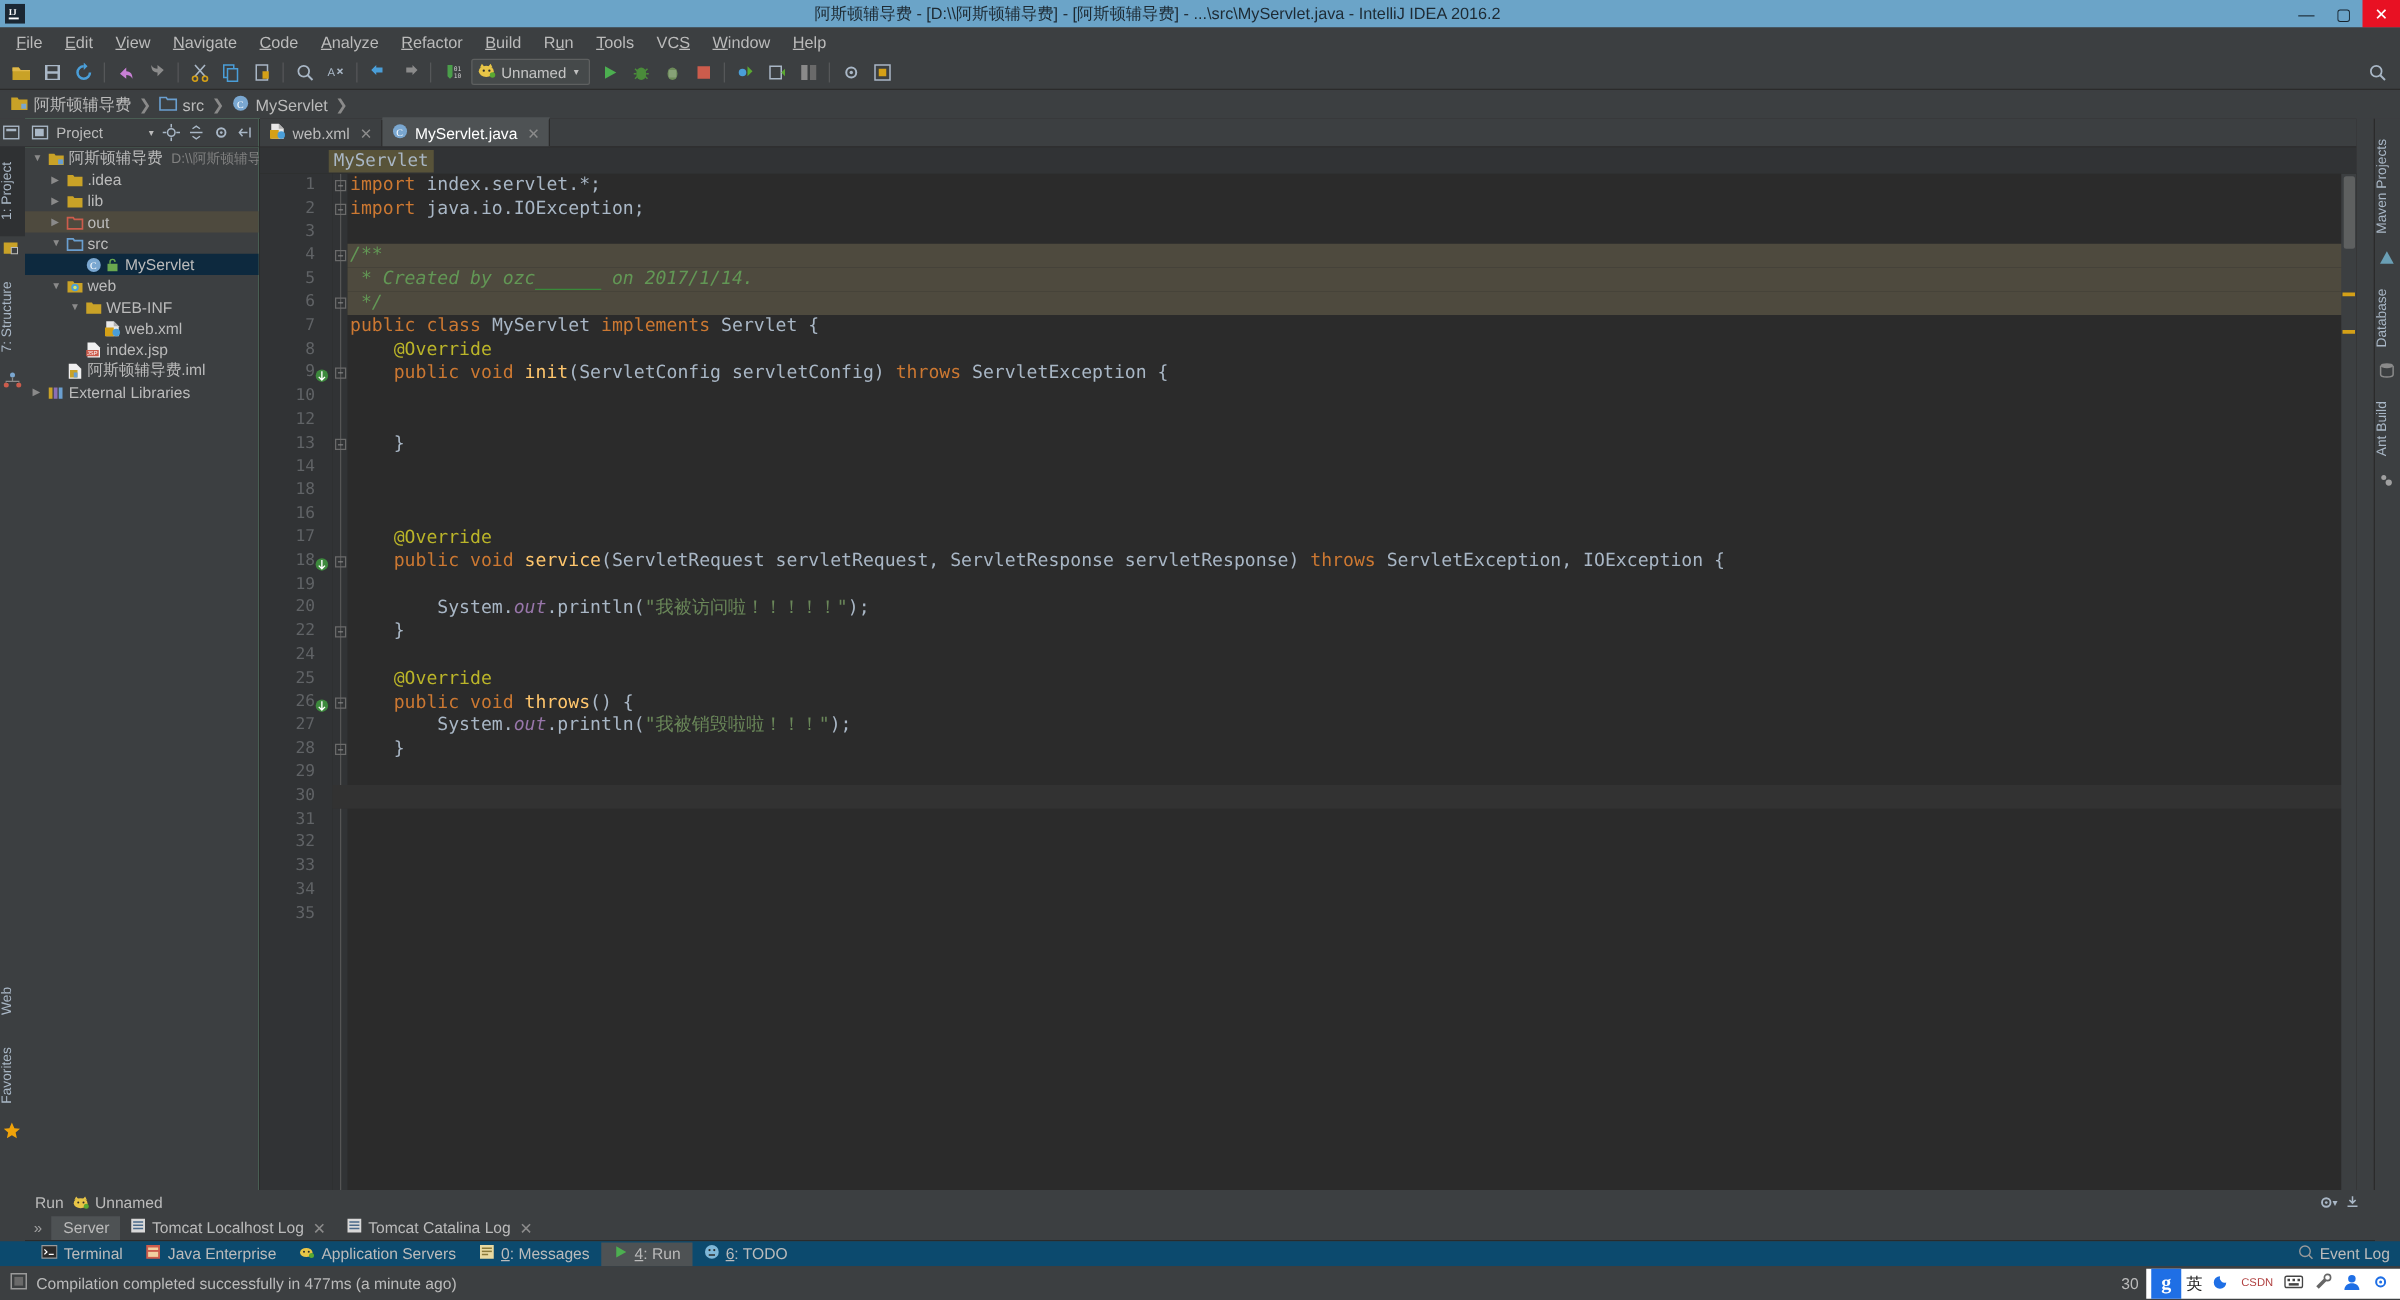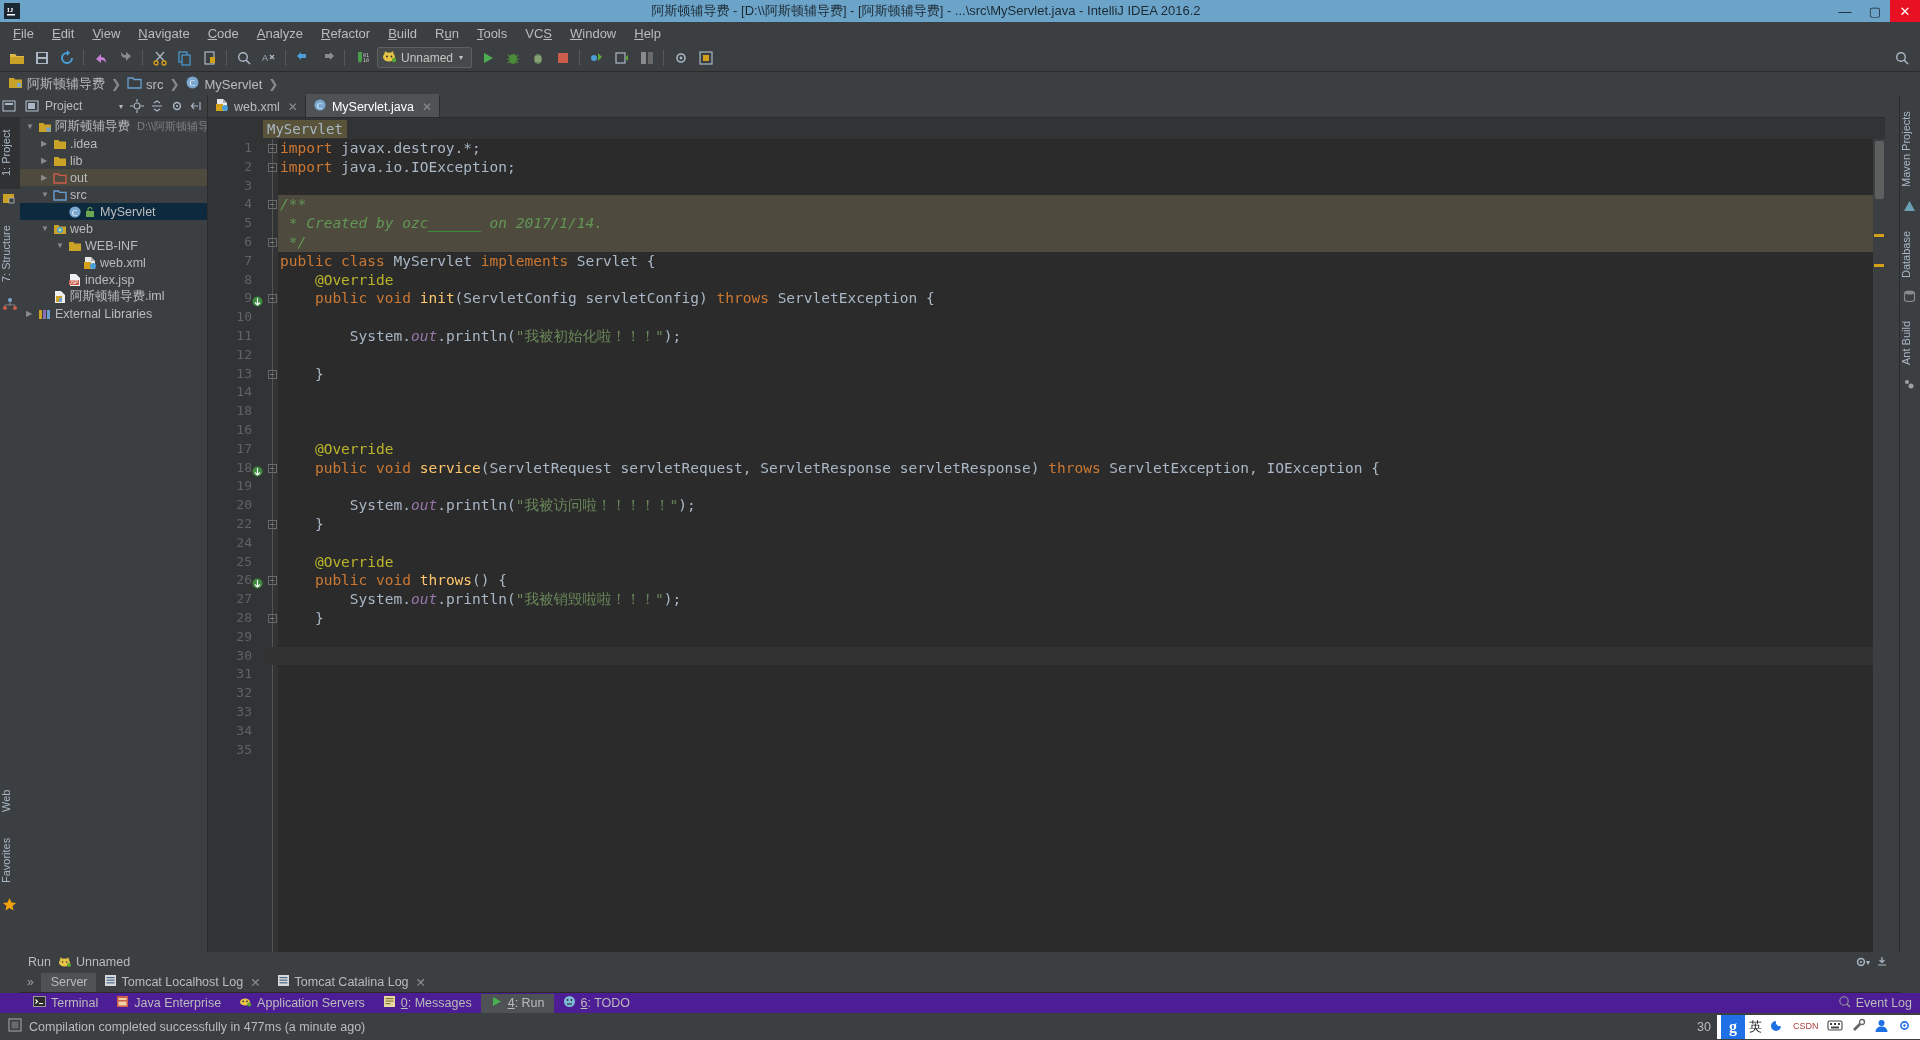--- a/index.html
+++ b/index.html
@@ -100,21 +100,21 @@
   
   .runhdr{position:absolute;left:20px;top:952px;width:1880px;height:20px;background:#3c3f41;display:flex;align-items:center;padding-left:8px;box-sizing:border-box;}
   .runhdr .rh-lbl{color:#bbbbbb;font-size:12.5px;}
   .runhdr-right{margin-left:auto;display:flex;align-items:center;padding-right:8px;}
   .subtabs{position:absolute;left:20px;top:972px;width:1880px;height:20px;background:#3c3f41;display:flex;align-items:center;border-bottom:1px solid #2b2b2b;}
   .stab{height:19px;display:flex;align-items:center;padding:0 8px;font-size:12.5px;color:#bbbbbb;}
   .stab.active{background:#4e5254;}
   .stab .sclose{margin-left:7px;color:#8c8c8c;}
   .chev{padding:0 7px;color:#a0a0a0;font-size:12px;}
 
-  .toolwins{position:absolute;left:0;top:993px;width:1920px;height:20px;background:#4c1d95;display:flex;align-items:center;padding-left:24px;box-sizing:border-box;}
+  .toolwins{position:absolute;left:0;top:993px;width:1920px;height:20px;background:#0c4a6e;display:flex;align-items:center;padding-left:24px;box-sizing:border-box;}
   .tw-btn{height:19px;display:flex;align-items:center;padding:0 9px;font-size:12.5px;color:#bbbbbb;}
   .tw-btn.active{background:#4e5254;}
   .tw-btn .twl{margin-left:5px;}
   .tw-right{margin-left:auto;display:flex;align-items:center;padding-right:8px;}
 
   .statusbar{position:absolute;left:0;top:1013px;width:1920px;height:27px;background:#3c3f41;display:flex;align-items:center;padding-left:8px;box-sizing:border-box;}
   .status-txt{margin-left:7px;color:#bbbbbb;font-size:12.5px;}
   .status-right{margin-left:auto;display:flex;align-items:center;height:27px;}
 
   
@@ -579,34 +579,33 @@
         </div>
       </div>
     <div class="bcrumbline">
       <span class="bc-chip">MyServlet</span>
     </div>
     <div class="code">
       <div class="gutter"></div>
       <div class="fold"></div>
       <div class="vline" style="top:0;bottom:0;"></div>
       <div class="codelines" id="codelines">
-          <div class="ln"><span class="lnnum">1</span><span class="foldmk" style="top:5px;">−</span><span class="lntxt"><span class="kw">import </span><span class="pln">javax.destroy.*;</span></span></div>
+          <div class="ln"><span class="lnnum">1</span><span class="foldmk" style="top:5px;">−</span><span class="lntxt"><span class="kw">import </span><span class="pln">index.servlet.*;</span></span></div>
           <div class="ln"><span class="lnnum">2</span><span class="foldmk" style="top:5px;">−</span><span class="lntxt"><span class="kw">import </span><span class="pln">java.io.IOException;</span></span></div>
           <div class="ln"><span class="lnnum">3</span><span class="lntxt"></span></div>
           <div class="ln hl"><span class="hlbg"></span><span class="lnnum">4</span><span class="foldmk" style="top:5px;">−</span><span class="lntxt"><span class="cmt">/**</span></span></div>
           <div class="ln hl"><span class="hlbg"></span><span class="lnnum">5</span><span class="lntxt"><span class="cmt"> * Created by ozc</span><span class="grn-under">      </span><span class="cmt"> on 2017/1/14.</span></span></div>
           <div class="ln hl"><span class="hlbg"></span><span class="lnnum">6</span><span class="foldmk" style="top:5px;">−</span><span class="lntxt"><span class="cmt"> */</span></span></div>
           <div class="ln"><span class="lnnum">7</span><span class="lntxt"><span class="kw">public class </span><span class="cls">MyServlet </span><span class="kw">implements </span><span class="cls">Servlet {</span></span></div>
           <div class="ln"><span class="lnnum">8</span><span class="lntxt"><span class="ann">    @Override</span></span></div>
           <div class="ln"><span class="lnnum">9</span><span class="foldmk" style="top:5px;">−</span><span class="gm" style="left:44px;top:4px;"><svg width="11" height="11">
                 <circle cx="5.5" cy="5.5" r="5" fill="#3d8a3d"></circle>
                 <path d="M5.5 2v7M3 6.5l2.5 2.5L8 6.5" stroke="#ffffff" stroke-width="1.1" fill="none"></path>
               </svg></span><span class="lntxt"><span class="kw">    public void </span><span class="mth">init</span><span class="cls">(ServletConfig servletConfig) </span><span class="kw">throws </span><span class="cls">ServletException {</span></span></div>
           <div class="ln"><span class="lnnum">10</span><span class="lntxt"></span></div>
-          <div class="ln"><span class="lnnum">11</span><span class="lntxt"><span class="cls">        System.</span><span class="fld">out</span><span class="cls">.println(</span><span class="str">"我被初始化啦！！！"</span><span class="cls">);</span></span></div>
           <div class="ln"><span class="lnnum">12</span><span class="lntxt"></span></div>
           <div class="ln"><span class="lnnum">13</span><span class="foldmk" style="top:5px;">−</span><span class="lntxt"><span class="cls">    }</span></span></div>
           <div class="ln"><span class="lnnum">14</span><span class="lntxt"></span></div>
           <div class="ln"><span class="lnnum">18</span><span class="lntxt"></span></div>
           <div class="ln"><span class="lnnum">16</span><span class="lntxt"></span></div>
           <div class="ln"><span class="lnnum">17</span><span class="lntxt"><span class="ann">    @Override</span></span></div>
           <div class="ln"><span class="lnnum">18</span><span class="foldmk" style="top:5px;">−</span><span class="gm" style="left:44px;top:4px;"><svg width="11" height="11">
                 <circle cx="5.5" cy="5.5" r="5" fill="#3d8a3d"></circle>
                 <path d="M5.5 2v7M3 6.5l2.5 2.5L8 6.5" stroke="#ffffff" stroke-width="1.1" fill="none"></path>
               </svg></span><span class="lntxt"><span class="kw">    public void </span><span class="mth">service</span><span class="cls">(ServletRequest servletRequest, ServletResponse servletResponse) </span><span class="kw">throws </span><span class="cls">ServletException, IOException {</span></span></div>

